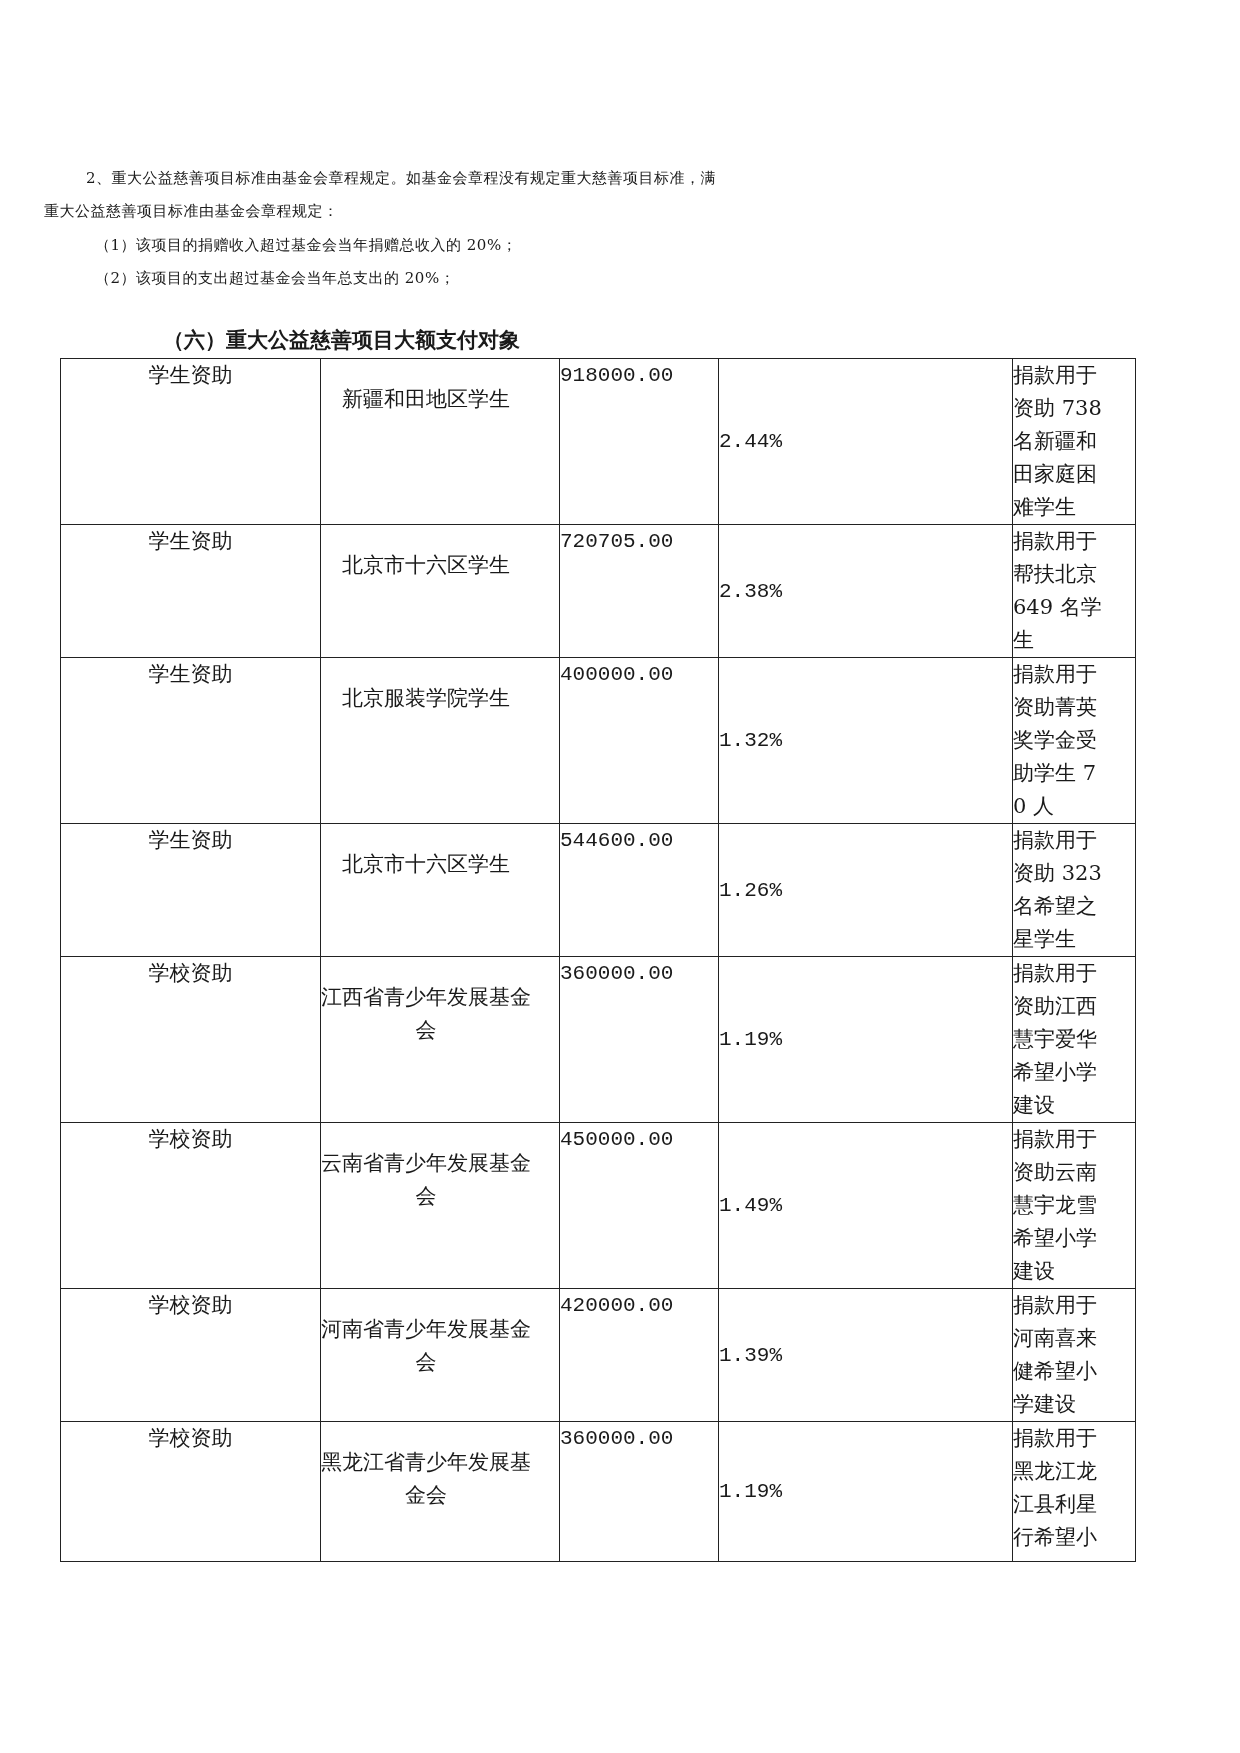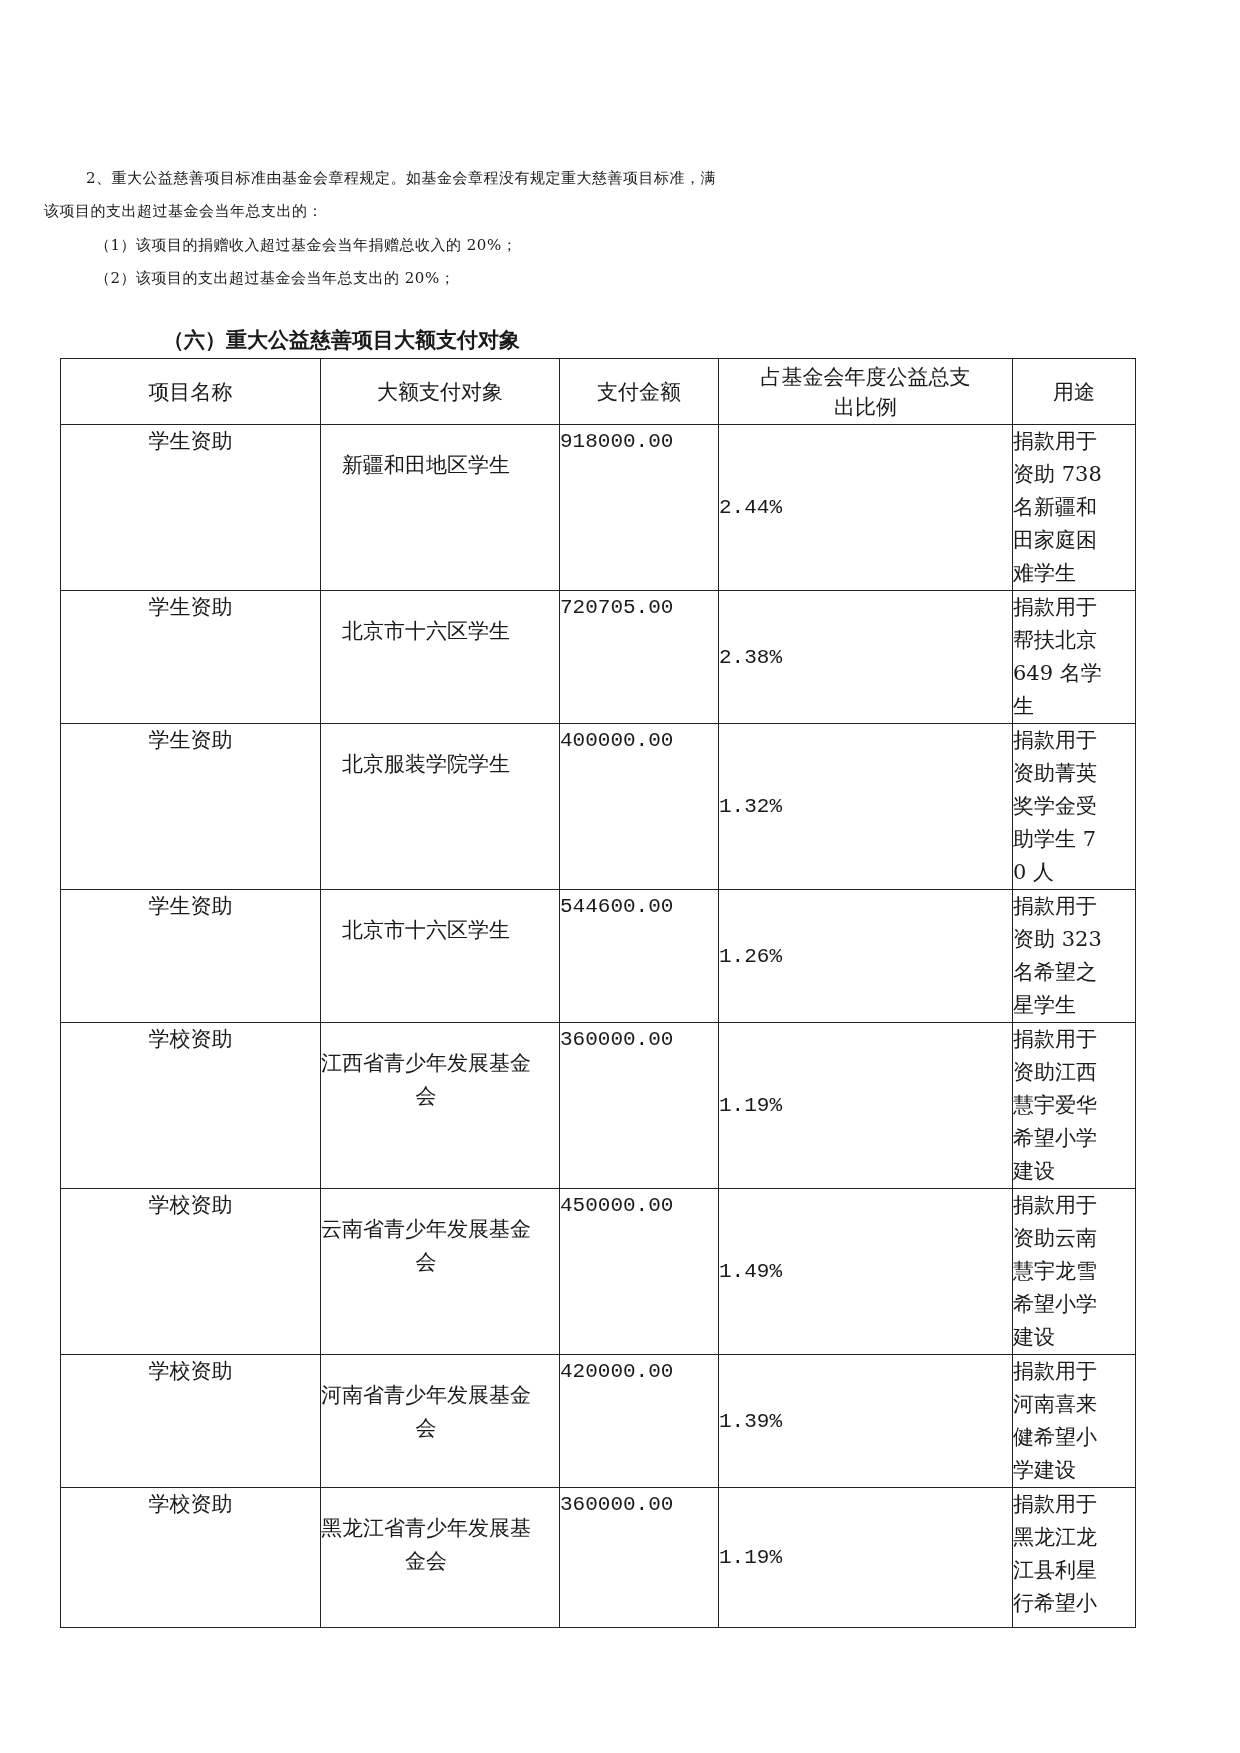--- a/index.html
+++ b/index.html
@@ -18,44 +18,35 @@
   td.c-amount { padding-left: 10px; padding-top: 4px; font-family: "Liberation Mono", "DejaVu Sans Mono", monospace; font-size: 20px; }
   td.c-ratio { vertical-align: middle !important; padding-left: 12px; font-family: "Liberation Mono", "DejaVu Sans Mono", monospace; font-size: 19px; }
   td.c-use { padding-left: 10px; padding-right: 4px; padding-top: 0; }
   td.c-target span { display: block; width: 210px; white-space: normal; word-break: break-all; margin-top: 24px; }
   td.c-use span { display: block; width: 95px; white-space: normal; word-break: break-all; }
 </style>
 </head>
 <body>
 
 <div class="para" style="left:86px; top:166px;">2、重大公益慈善项目标准由基金会章程规定。如基金会章程没有规定重大慈善项目标准，满</div>
-<div class="para" style="left:44px; top:199px;">该项目的支出超过基金会当年总支出的：</div>
+<div class="para" style="left:44px; top:199px;">重大公益慈善项目标准由基金会章程规定：</div>
 <div class="para" style="left:95px; top:233px;">（1）该项目的捐赠收入超过基金会当年捐赠总收入的 20%；</div>
 <div class="para" style="left:95px; top:266px;">（2）该项目的支出超过基金会当年总支出的 20%；</div>
 
 <div class="section-title">（六）重大公益慈善项目大额支付对象</div>
 
 <table class="grid">
   <colgroup>
     <col style="width:260px">
       <col style="width:239px">
       <col style="width:159px">
       <col style="width:294px">
       <col style="width:123px">
   </colgroup>
   <tbody>
-      <tr style="height:66px">
-    <th>项目名称</th>
-    <th>大额支付对象</th>
-    <th>支付金额</th>
-    <th>
-          <span style="display:block;width:230px;margin:0 auto;">占基金会年度公益总支出比例</span>
-        </th>
-    <th>用途</th>
-  </tr>
   <tr style="height:164px">
     <td class="c-name">学生资助</td>
     <td class="c-target">
           <span>新疆和田地区学生</span>
         </td>
     <td class="c-amount">918000.00</td>
     <td class="c-ratio">2.44%</td>
     <td class="c-use">
           <span>捐款用于资助 738 名新疆和田家庭困难学生</span>
         </td>

